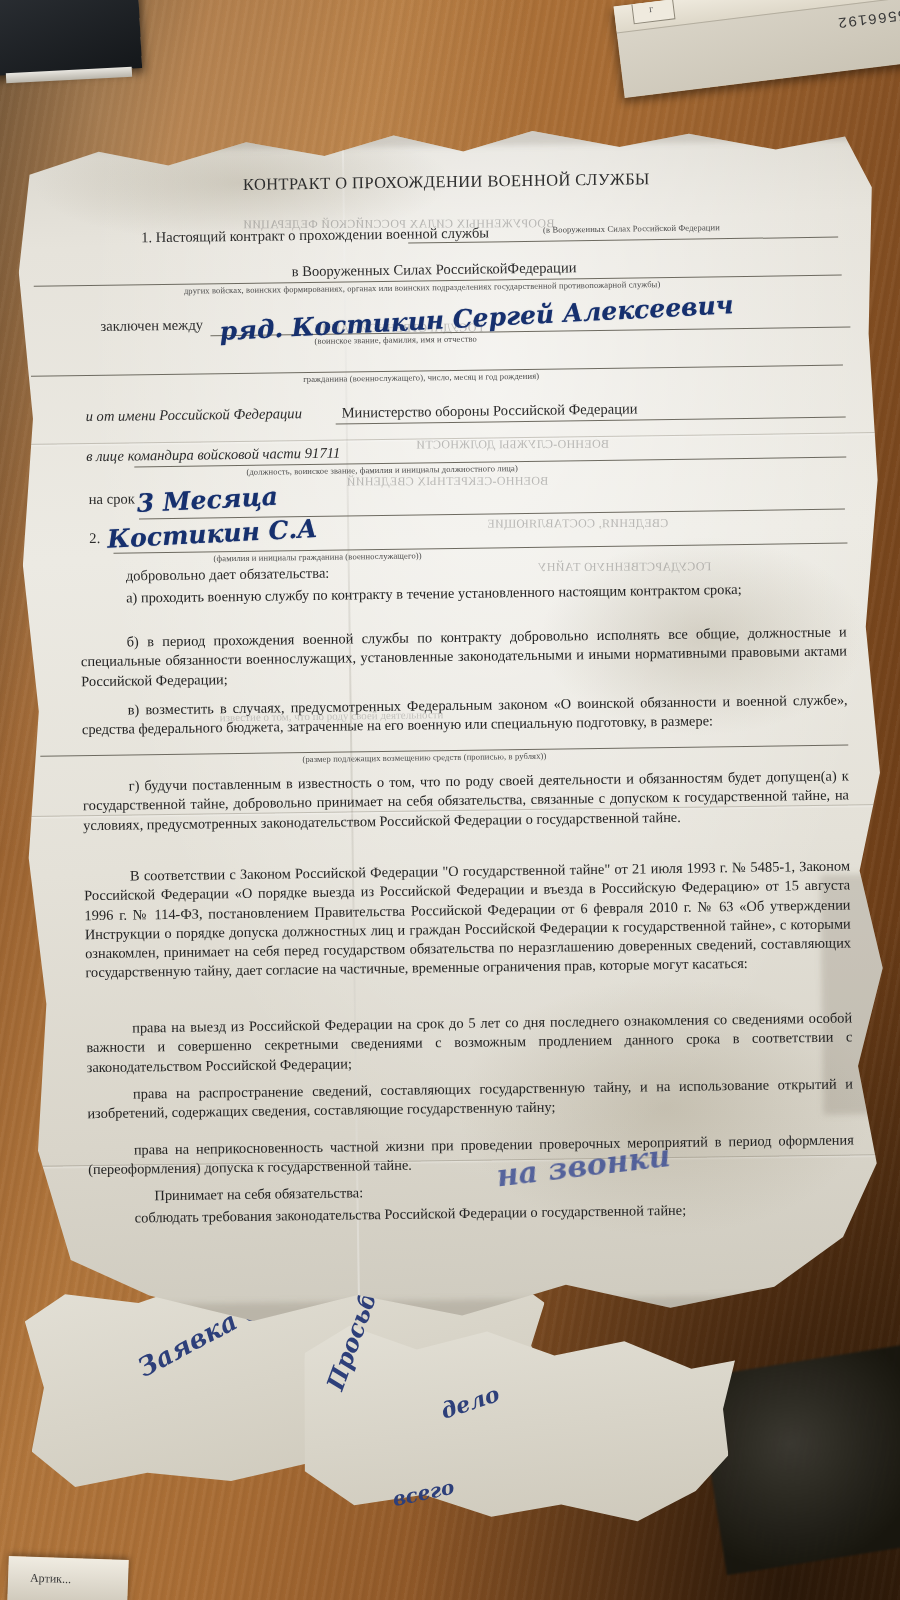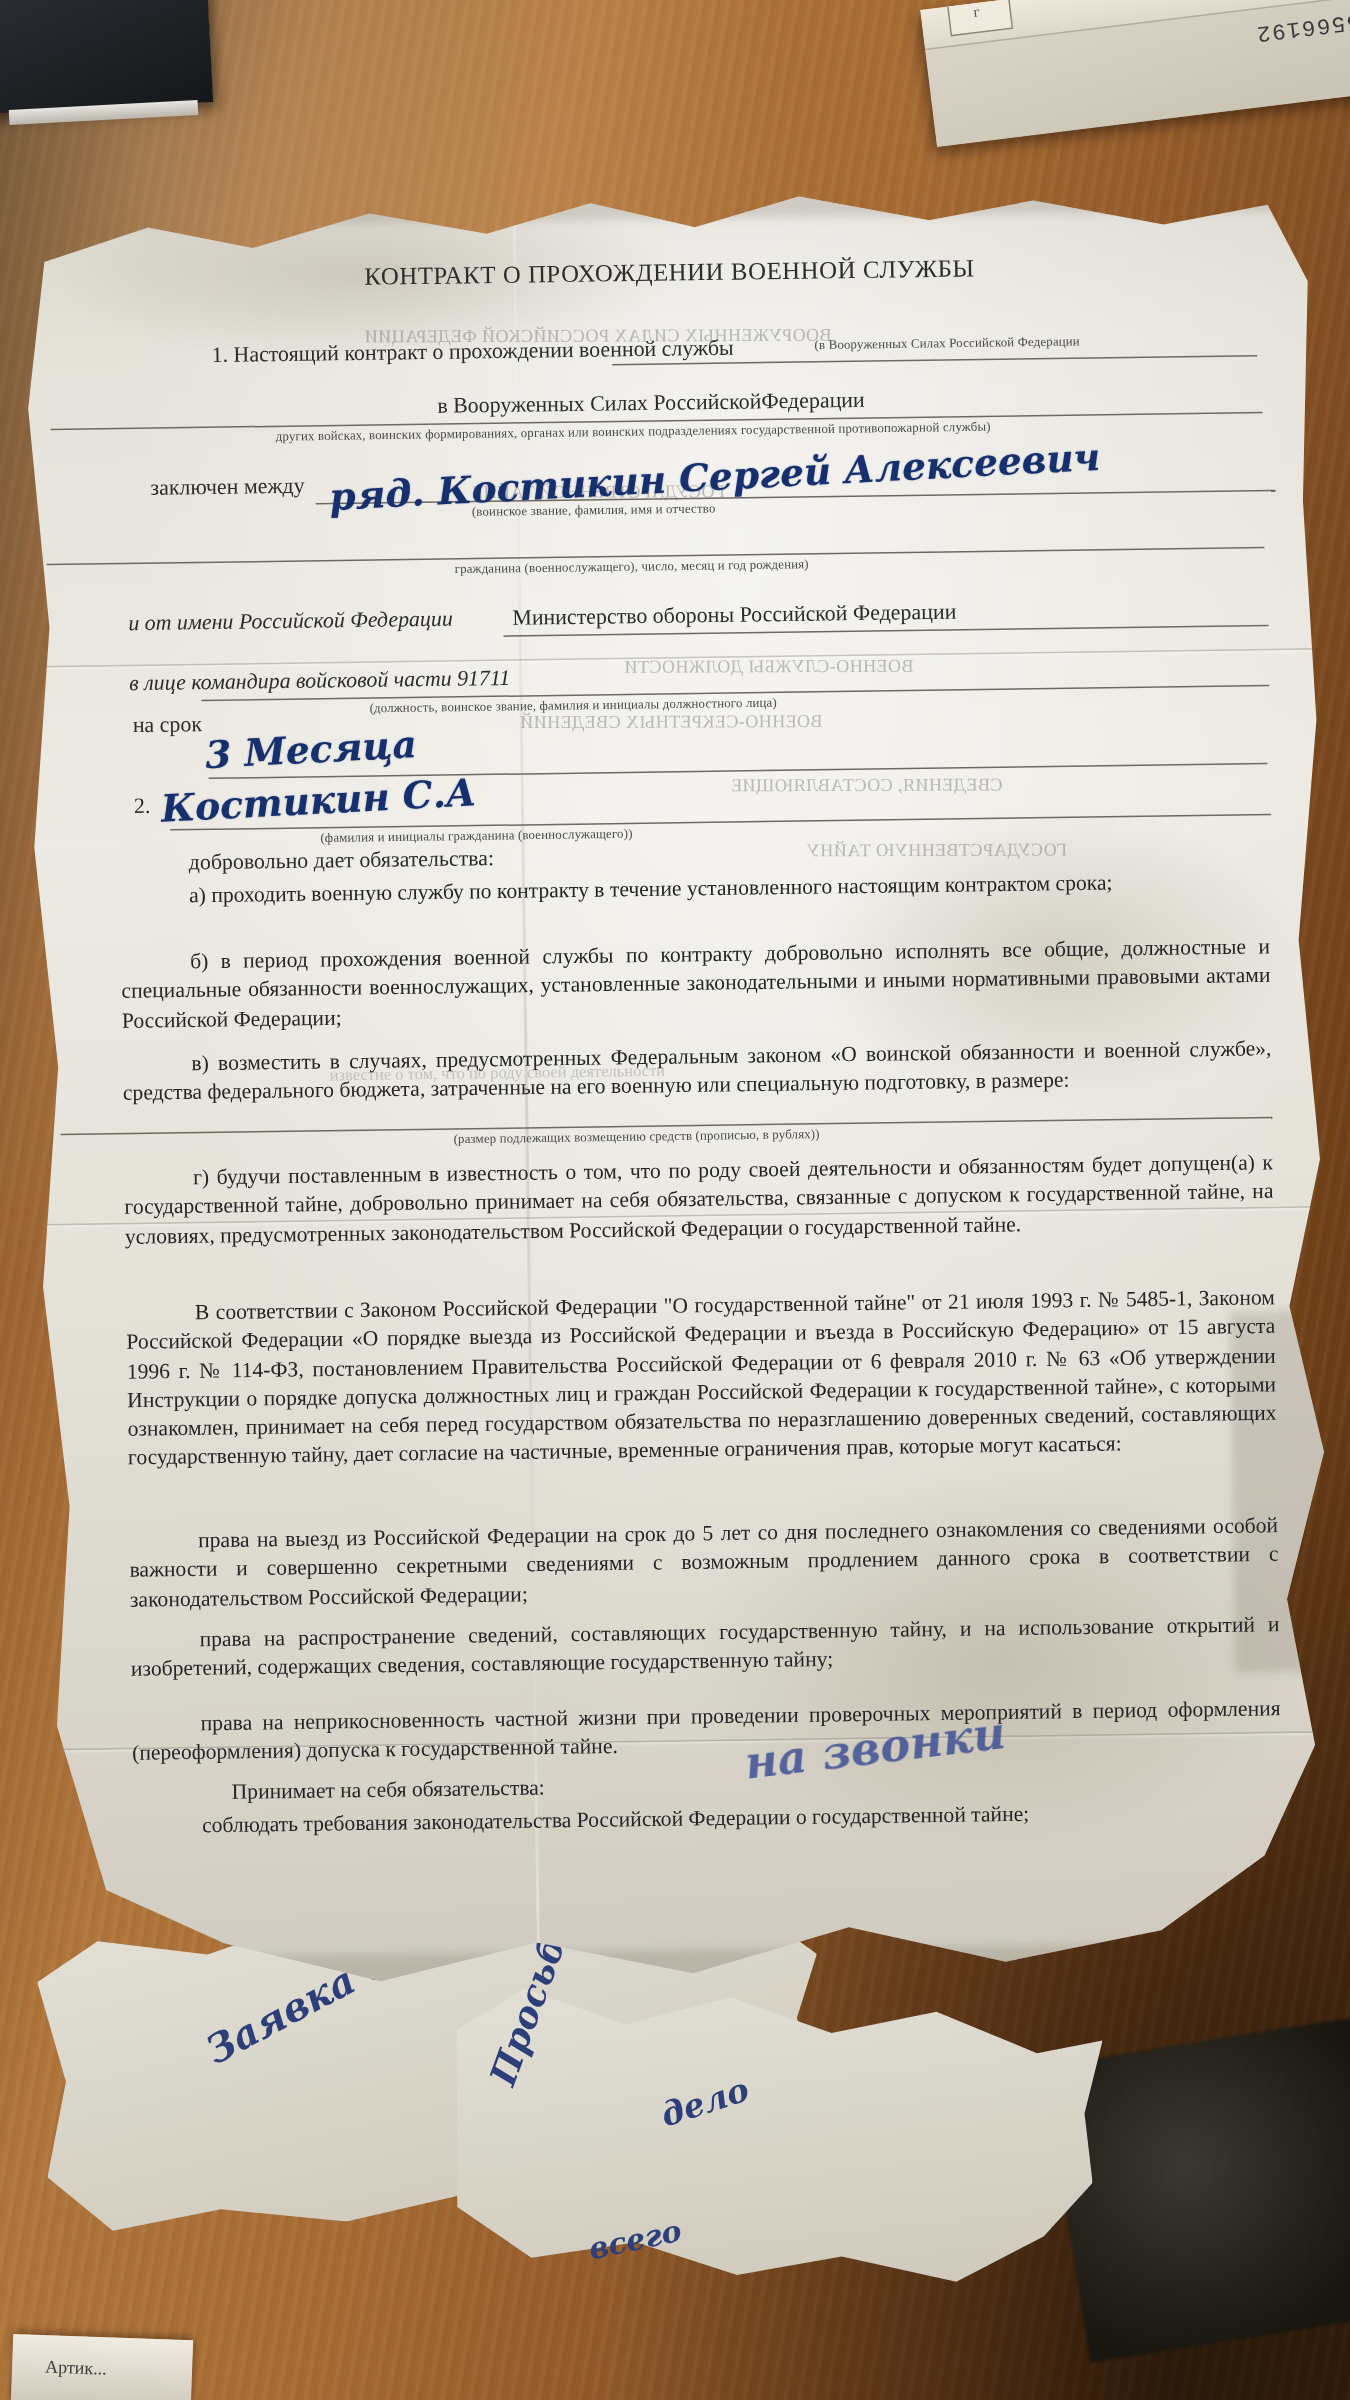--- a/index.html
+++ b/index.html
@@ -260,21 +260,21 @@
     <div class="small" style="position:absolute;left:288px;top:252px;">гражданина (военнослужащего), число, месяц и год рождения)</div>
 
     <div class="txt ital" style="left:70px;top:282px;">и от имени Российской Федерации</div>
     <div class="txt" style="left:326px;top:282px;">Министерство обороны Российской Федерации</div>
     <div class="line" style="left:320px;top:302px;width:510px;"></div>
 
     <div class="txt ital" style="left:70px;top:322px;">в лице командира войсковой части 91711</div>
     <div class="line" style="left:118px;top:342px;width:712px;"></div>
     <div class="small" style="position:absolute;left:230px;top:344px;">(должность, воинское звание, фамилия и инициалы должностного лица)</div>
 
-    <div class="txt" style="left:72px;top:350px;text-align:center;">на срок</div>
+    <div class="txt" style="left:72px;top:365px;text-align:center;">на срок</div>
     <div class="line" style="left:122px;top:394px;width:706px;"></div>
 
     <div class="txt" style="left:72px;top:404px;">2.</div>
     <div class="line" style="left:96px;top:428px;width:734px;"></div>
     <div class="small" style="position:absolute;left:196px;top:430px;">(фамилия и инициалы гражданина (военнослужащего))</div>
 
     <div class="txt" style="left:108px;top:442px;">добровольно дает обязательства:</div>
 
     <div class="para" style="left:62px;top:464px;width:766px;text-indent:46px;">а) проходить военную службу по контракту в течение установленного настоящим контрактом срока;</div>
     <div class="para" style="left:62px;top:508px;width:766px;text-indent:46px;">б) в период прохождения военной службы по контракту добровольно исполнять все общие, должностные и специальные обязанности военнослужащих, установленные законодательными и иными нормативными правовыми актами Российской Федерации;</div>

